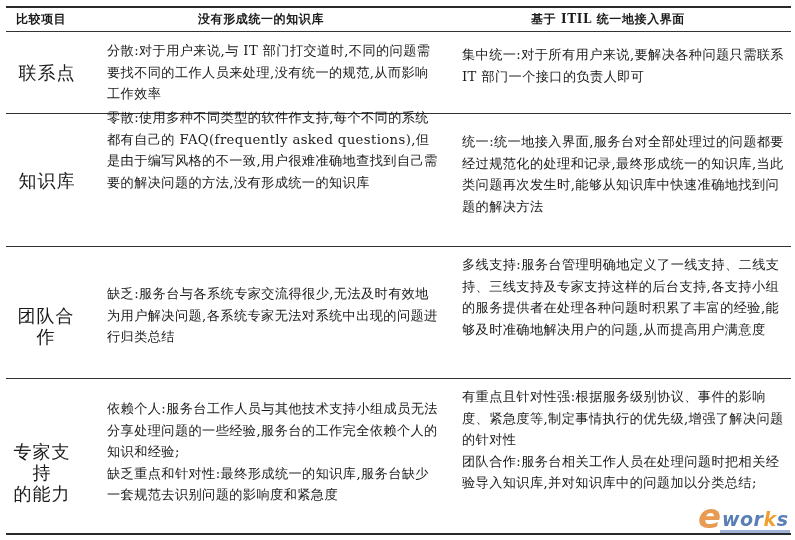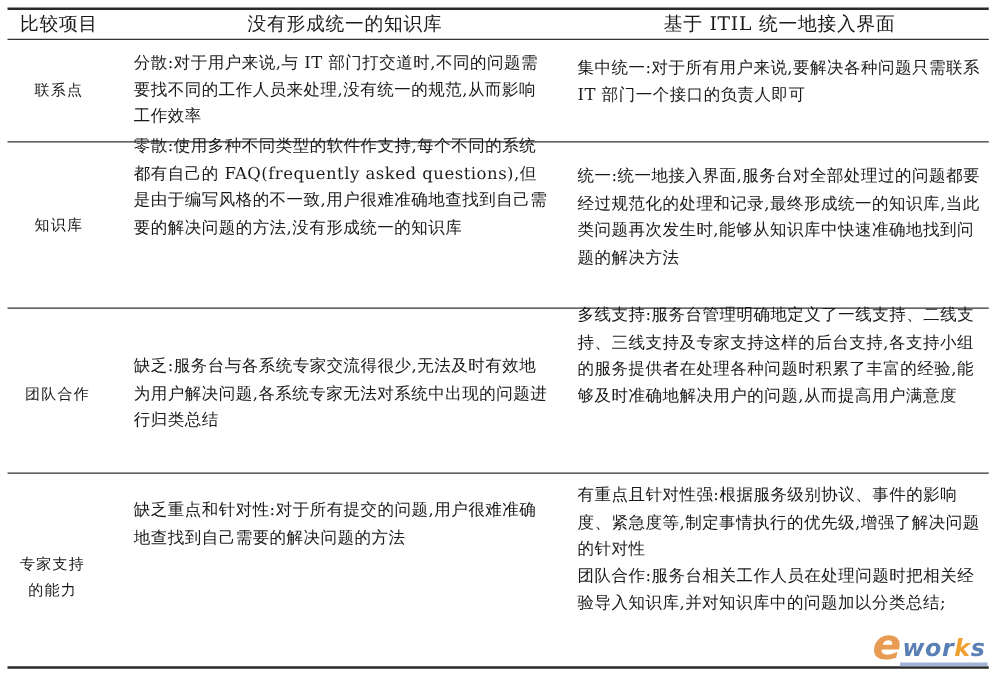--- a/index.html
+++ b/index.html
@@ -6,22 +6,22 @@
   body {
     width: 795px; height: 540px; overflow: hidden; position: relative;
     font-family: "DejaVu Serif", "Liberation Serif", serif;
     color: #1a1a1a;
   }
   .rule { position: absolute; left: 6px; right: 4px; height: 0; border-top: 2px solid #2a2a2a; }
   .rule.thin { border-top-width: 1.5px; border-top-color: #333; }
   .cell {
     position: absolute; font-size: 13.2px; line-height: 21.5px; letter-spacing: 0.4px;
   }
-  .hdr { position: absolute; top: 9px; font-size: 15px; line-height: 20px; letter-spacing: 0.6px; }
-  .label { position: absolute; left: 17px; font-size: 12px; line-height: 21px; letter-spacing: 1px; text-align: center; width: 60px; }
+  .hdr { position: absolute; top: 9px; font-size: 12px; line-height: 20px; letter-spacing: 0.6px; font-weight: bold; }
+  .label { position: absolute; left: 17px; font-size: 18px; line-height: 21px; letter-spacing: 1px; text-align: center; width: 60px; }
   .col-mid { left: 107px; width: 332px; }
   .col-right { left: 462px; width: 330px; }
   .para { display: block; }
   .watermark {
     position: absolute; left: 698px; top: 506px; width: 96px; height: 28px;
     font-family: "DejaVu Sans", sans-serif; font-style: italic; font-weight: bold;
   }
   .wm-e { position: absolute; left: 0; top: -10px; font-size: 34px; color: #e07a1a; opacity: 0.75; }
   .wm-text { position: absolute; left: 24px; top: 2px; font-size: 19px; color: #5a7fb5; letter-spacing: 0.5px; }
   .wm-k { color: #f0a030; }
@@ -61,32 +61,33 @@
     <div class="cell col-right" style="top:131px">
       <span class="para">统一:统一地接入界面,服务台对全部处理过的问题都要经过规范化的处理和记录,最终形成统一的知识库,当此类问题再次发生时,能够从知识库中快速准确地找到问题的解决方法</span>
     </div>
   </div>
 
   <div>
     <div class="label" style="top:305px; left:11px; width:70px">团队合作</div>
     <div class="cell col-mid" style="top:283px">
       <span class="para">缺乏:服务台与各系统专家交流得很少,无法及时有效地为用户解决问题,各系统专家无法对系统中出现的问题进行归类总结</span>
     </div>
-    <div class="cell col-right" style="top:242px">
+    <div class="cell col-right" style="top:254px">
       <span class="para">多线支持:服务台管理明确地定义了一线支持、二线支持、三线支持及专家支持这样的后台支持,各支持小组的服务提供者在处理各种问题时积累了丰富的经验,能够及时准确地解决用户的问题,从而提高用户满意度</span>
     </div>
   </div>
 
   <div>
     <div class="label" style="top:441px; left:12px; width:60px">
       <span class="para">专家支持</span>
       <span class="para">的能力</span>
     </div>
     <div class="cell col-mid" style="top:398px">
-      <span class="para">缺乏重点和针对性:对于所有提交的问题,用户很难准确地查找到自己需要的解决问题的方法</span>
+      <span class="para">依赖个人:服务台工作人员与其他技术支持小组成员无法分享处理问题的一些经验,服务台的工作完全依赖个人的知识和经验;</span>
+      <span class="para">缺乏重点和针对性:最终形成统一的知识库,服务台缺少一套规范去识别问题的影响度和紧急度</span>
     </div>
     <div class="cell col-right" style="top:386px">
       <span class="para">有重点且针对性强:根据服务级别协议、事件的影响度、紧急度等,制定事情执行的优先级,增强了解决问题的针对性</span>
       <span class="para">团队合作:服务台相关工作人员在处理问题时把相关经验导入知识库,并对知识库中的问题加以分类总结;</span>
     </div>
   </div>
 </div>
 
 <div class="watermark">
   <span class="wm-e">e</span>

